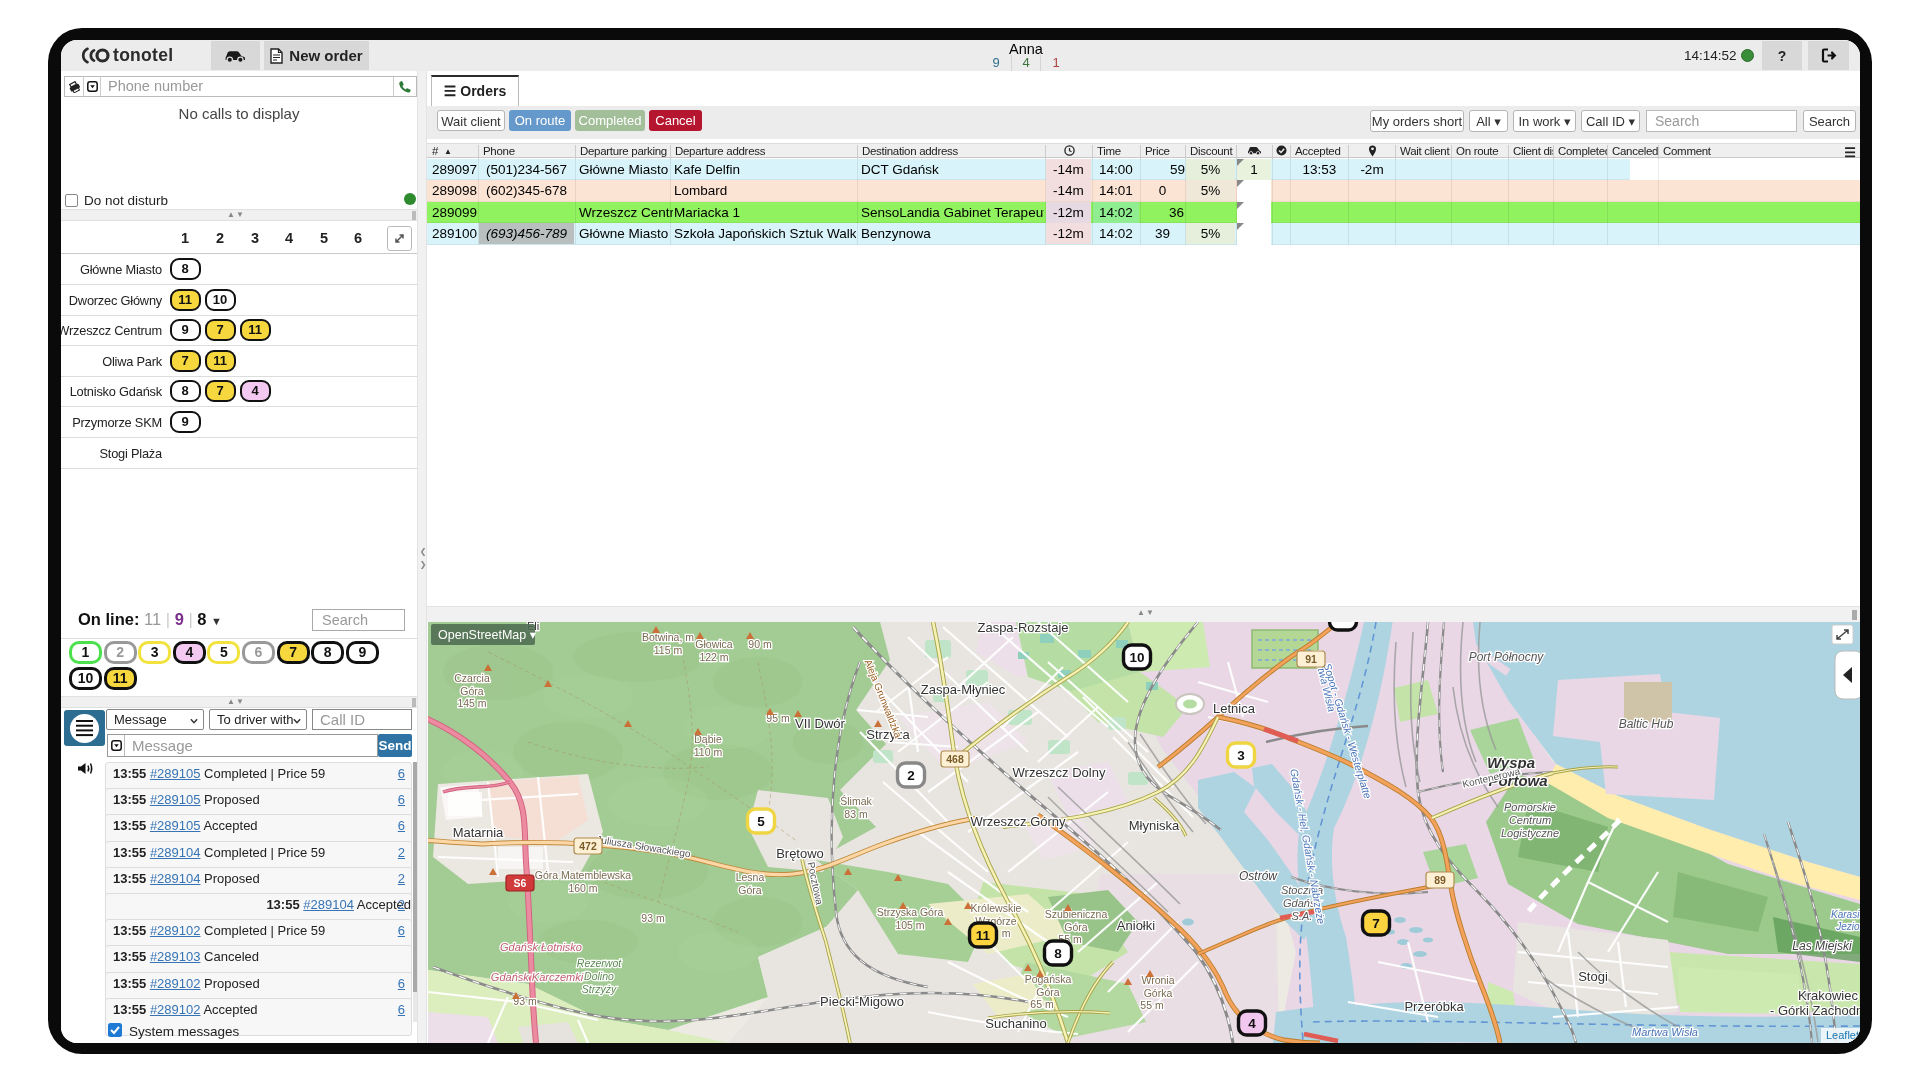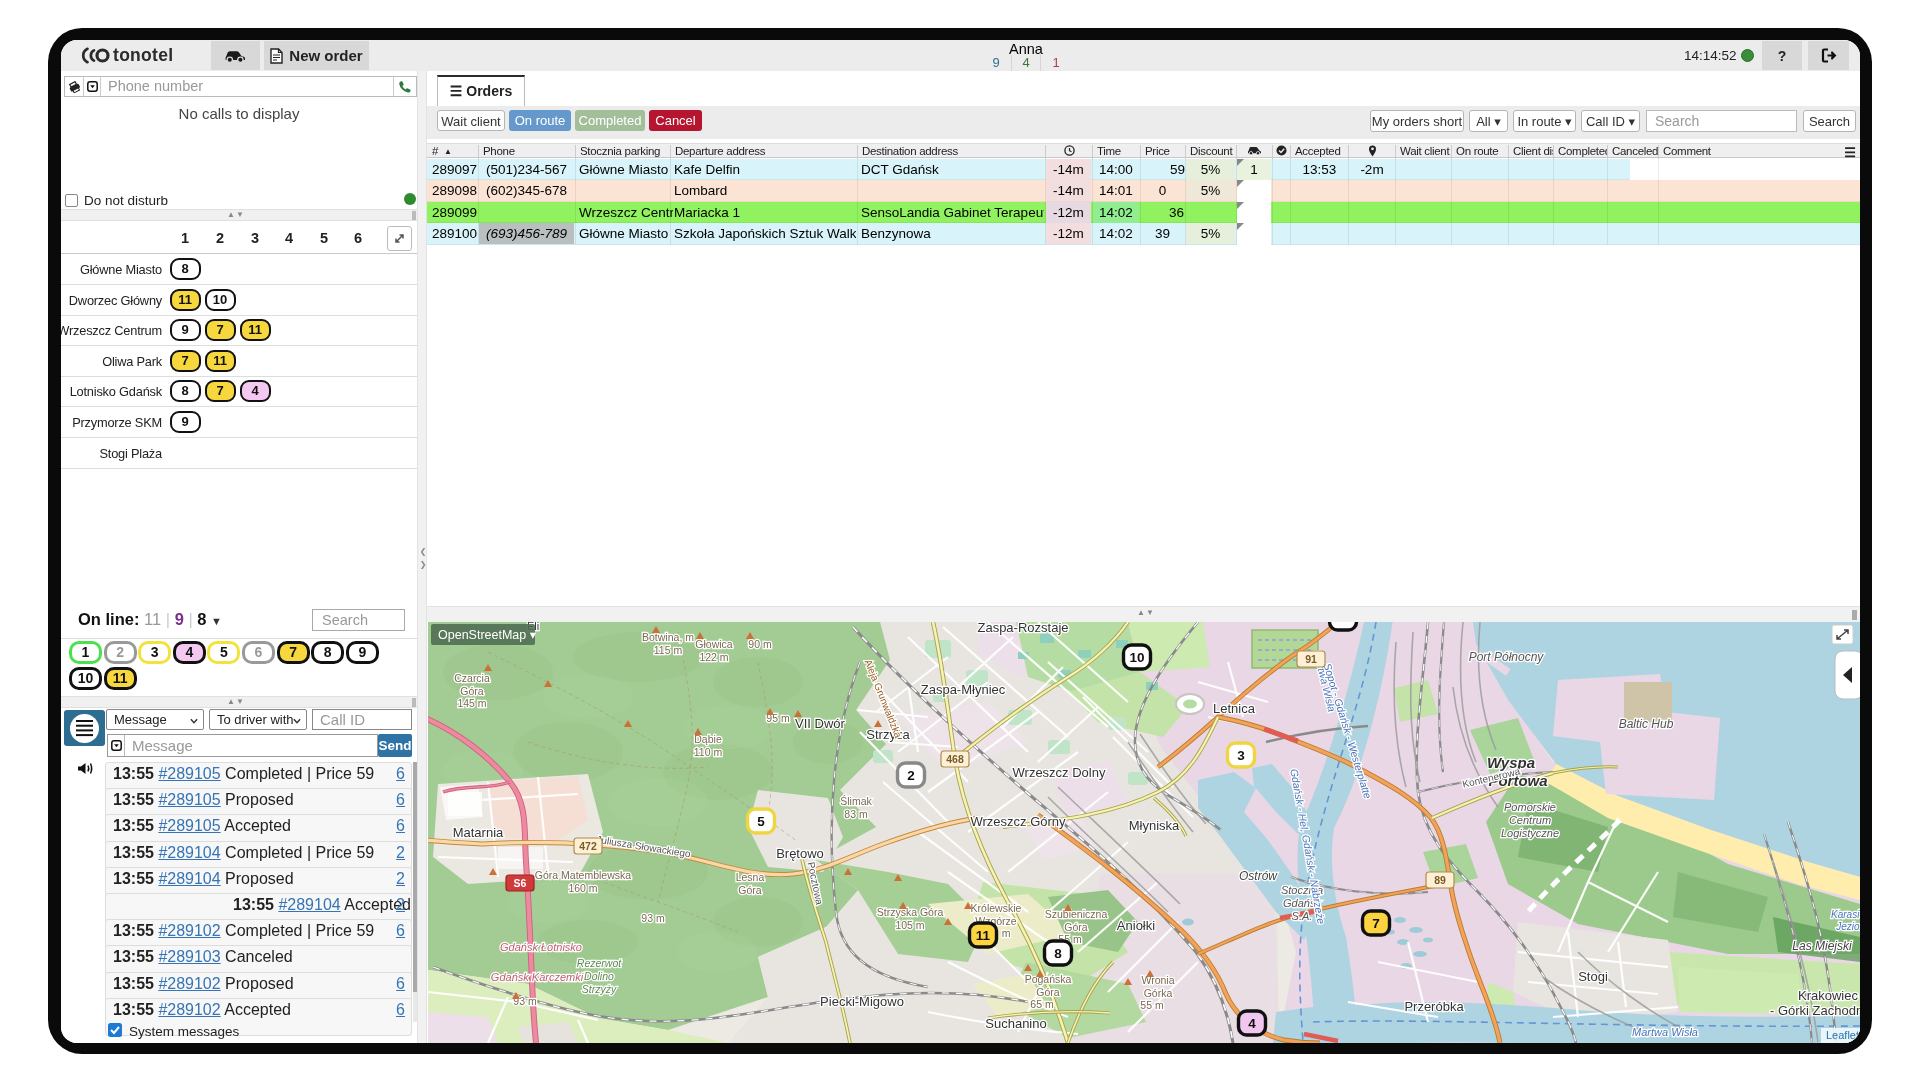--- a/index.html
+++ b/index.html
@@ -8,21 +8,21 @@
 #frame{position:absolute;left:48px;top:28px;width:1824px;height:1026px;background:#0a0a0a;border-radius:34px;}
 #screen{position:absolute;left:61px;top:40px;width:1799px;height:1003px;background:#fff;border-radius:16px;overflow:hidden;}
 #hdr{position:absolute;left:0;top:0;width:1799px;height:31px;background:#ececec;}
 .hbtn{position:absolute;top:1px;height:29px;background:#d8d8d8;display:flex;align-items:center;justify-content:center;font-weight:bold;font-size:15px;color:#222;}
 .cell3{position:absolute;top:15px;width:30px;height:16px;font-size:13px;text-align:center;line-height:15px;}
 .inp{border:1px solid #aaa;background:#fff;color:#999;}
 .badge{position:absolute;width:33px;height:23px;border-radius:10px;border:3px solid #111;background:#fff;font-weight:bold;font-size:14px;color:#111;text-align:center;line-height:17px;}
 .zbadge{position:absolute;width:31px;height:22px;border-radius:9px;border:2.5px solid #111;background:#fff;font-weight:bold;font-size:13px;color:#111;text-align:center;line-height:17px;}
 .zrow{position:absolute;left:0;width:356px;height:31px;border-bottom:1px solid #ddd;}
 .zlbl{position:absolute;right:255px;top:8px;font-size:12.8px;letter-spacing:-0.2px;color:#222;white-space:nowrap;}
-.mrow{position:absolute;left:44px;width:307px;height:38px;background:#f7f7f7;border:1px solid #ddd;border-radius:3px;font-size:16px;color:#222;line-height:22px;white-space:nowrap;overflow:hidden;}
+.mrow{position:absolute;left:44px;width:307px;height:38px;background:#f7f7f7;border:1px solid #ddd;border-radius:3px;font-size:13px;color:#222;line-height:22px;white-space:nowrap;overflow:hidden;}
 .mrow b{font-weight:bold;}
 .lnk{color:#3674b5;text-decoration:underline;}
 .chev{color:#888;font-size:9px;line-height:6px;text-align:center;}
 .sel{position:absolute;border:1px solid #888;background:#fff;border-radius:2px;font-size:13px;color:#222;line-height:19px;white-space:nowrap;overflow:hidden;}.sel .st{display:block;overflow:hidden;margin-right:11px;padding-left:7px;}
 .caret{position:absolute;right:5px;top:7px;width:8px;height:8px;}
 
 .obtn{position:absolute;top:0;height:21px;border-radius:3px;font-size:13px;line-height:21px;text-align:center;color:#fff;}
 .wbtn{position:absolute;background:#fff;border:1px solid #b5b5b5;border-radius:3px;font-size:13px;color:#333;text-align:center;white-space:nowrap;overflow:hidden;}
 .th{position:absolute;top:1px;font-size:11.5px;color:#222;font-weight:normal;white-space:nowrap;overflow:hidden;letter-spacing:-0.3px;}
 .tc{position:absolute;font-size:13.5px;color:#000;white-space:nowrap;overflow:hidden;line-height:21px;}
@@ -226,36 +226,36 @@
     </div>
     <div class="ab" style="left:68px;top:953px;font-size:13.5px;color:#222;">System messages</div>
   </div>
 
   <div class="ab" style="left:356px;top:31px;width:10px;height:972px;background:#f1f1f1;border-left:1px solid #e3e3e3;border-right:1px solid #e3e3e3;">
     <div class="chev" style="position:absolute;left:0px;top:478px;width:10px;font-size:8px;">❮</div>
     <div class="chev" style="position:absolute;left:0px;top:491px;width:10px;font-size:8px;">❯</div>
   </div>
 
   <div id="orders" class="ab" style="left:366px;top:31px;width:1433px;height:551px;background:#fff;">
-      <div class="ab" style="left:4px;top:4px;width:88px;height:31px;background:#fff;border:1px solid #bbb;border-top:2px solid #2b2b2b;border-bottom:none;font-weight:bold;font-size:14px;color:#222;text-align:center;line-height:29px;margin-left:6px;">☰ Orders</div>
+      <div class="ab" style="left:4px;top:4px;width:88px;height:31px;background:#fff;border:1px solid #bbb;border-top:2px solid #2b2b2b;border-bottom:none;font-weight:bold;font-size:14px;color:#222;text-align:center;line-height:29px;">☰ Orders</div>
       <div class="ab" style="left:0;top:35px;width:1433px;height:33px;background:#ececec;"></div>
       <div class="obtn" style="left:10px;top:39px;width:68px;background:#fdfdfd;color:#333;border:1px solid #b5b5b5;">Wait client</div>
       <div class="obtn" style="left:82px;top:39px;width:62px;background:#6699cb;color:#fff;border:none;">On route</div>
       <div class="obtn" style="left:148px;top:39px;width:70px;background:#a3bf9a;color:#fff;border:none;">Completed</div>
       <div class="obtn" style="left:222px;top:39px;width:53px;background:#b5152e;color:#fff;border:none;">Cancel</div>
       <div class="wbtn" style="left:943px;top:39px;width:94px;height:22px;line-height:21px;">My orders short</div>
       <div class="wbtn" style="left:1042px;top:39px;width:39px;height:22px;line-height:21px;">All ▾</div>
-      <div class="wbtn" style="left:1086px;top:39px;width:63px;height:22px;line-height:21px;">In route ▾</div>
+      <div class="wbtn" style="left:1086px;top:39px;width:63px;height:22px;line-height:21px;">In work ▾</div>
       <div class="wbtn" style="left:1154px;top:39px;width:59px;height:22px;line-height:21px;">Call ID ▾</div>
       <div class="inp ab" style="left:1219px;top:39px;width:151px;height:22px;font-size:14px;line-height:20px;padding-left:8px;border-color:#bbb;">Search</div>
       <div class="wbtn" style="left:1376px;top:39px;width:53px;height:22px;line-height:21px;">Search</div>
       <div class="ab" style="left:0;top:72px;width:1433px;height:14.5px;background:#efefef;border-bottom:1px solid #c8c8c8;border-top:1px solid #ddd;">
         <div class="th" style="left:1px;width:50px;height:14px;"><span style="padding-left:4px">#&nbsp;&nbsp;<span style="font-size:8px;vertical-align:1px">▲</span></span></div>
         <div class="th" style="left:51px;width:97px;height:14px;border-left:1px solid #ccc;"><span style="padding-left:4px">Phone</span></div>
-        <div class="th" style="left:148px;width:95px;height:14px;border-left:1px solid #ccc;"><span style="padding-left:4px">Stocznia parking</span></div>
+        <div class="th" style="left:148px;width:95px;height:14px;border-left:1px solid #ccc;"><span style="padding-left:4px">Departure parking</span></div>
         <div class="th" style="left:243px;width:187px;height:14px;border-left:1px solid #ccc;"><span style="padding-left:4px">Departure address</span></div>
         <div class="th" style="left:430px;width:188px;height:14px;border-left:1px solid #ccc;"><span style="padding-left:4px">Destination address</span></div>
         <div class="th" style="left:618px;width:47px;height:14px;border-left:1px solid #ccc;"><svg width="11" height="11" viewBox="0 0 11 11" style="margin-left:17.5px">
             <circle cx="5.5" cy="5.5" r="4.6" fill="none" stroke="#222" stroke-width="1.3"></circle>
             <path d="M5.5 3 L5.5 5.7 L7.5 6.8" fill="none" stroke="#222" stroke-width="1.2"></path>
           </svg></div>
         <div class="th" style="left:665px;width:48px;height:14px;border-left:1px solid #ccc;"><span style="padding-left:4px">Time</span></div>
         <div class="th" style="left:713px;width:45px;height:14px;border-left:1px solid #ccc;"><span style="padding-left:4px">Price</span></div>
         <div class="th" style="left:758px;width:51px;height:14px;border-left:1px solid #ccc;"><span style="padding-left:4px">Discount</span></div>
         <div class="th" style="left:809px;width:36px;height:14px;border-left:1px solid #ccc;"><svg width="15" height="11" viewBox="0 0 15 11" style="margin-left:10px">

